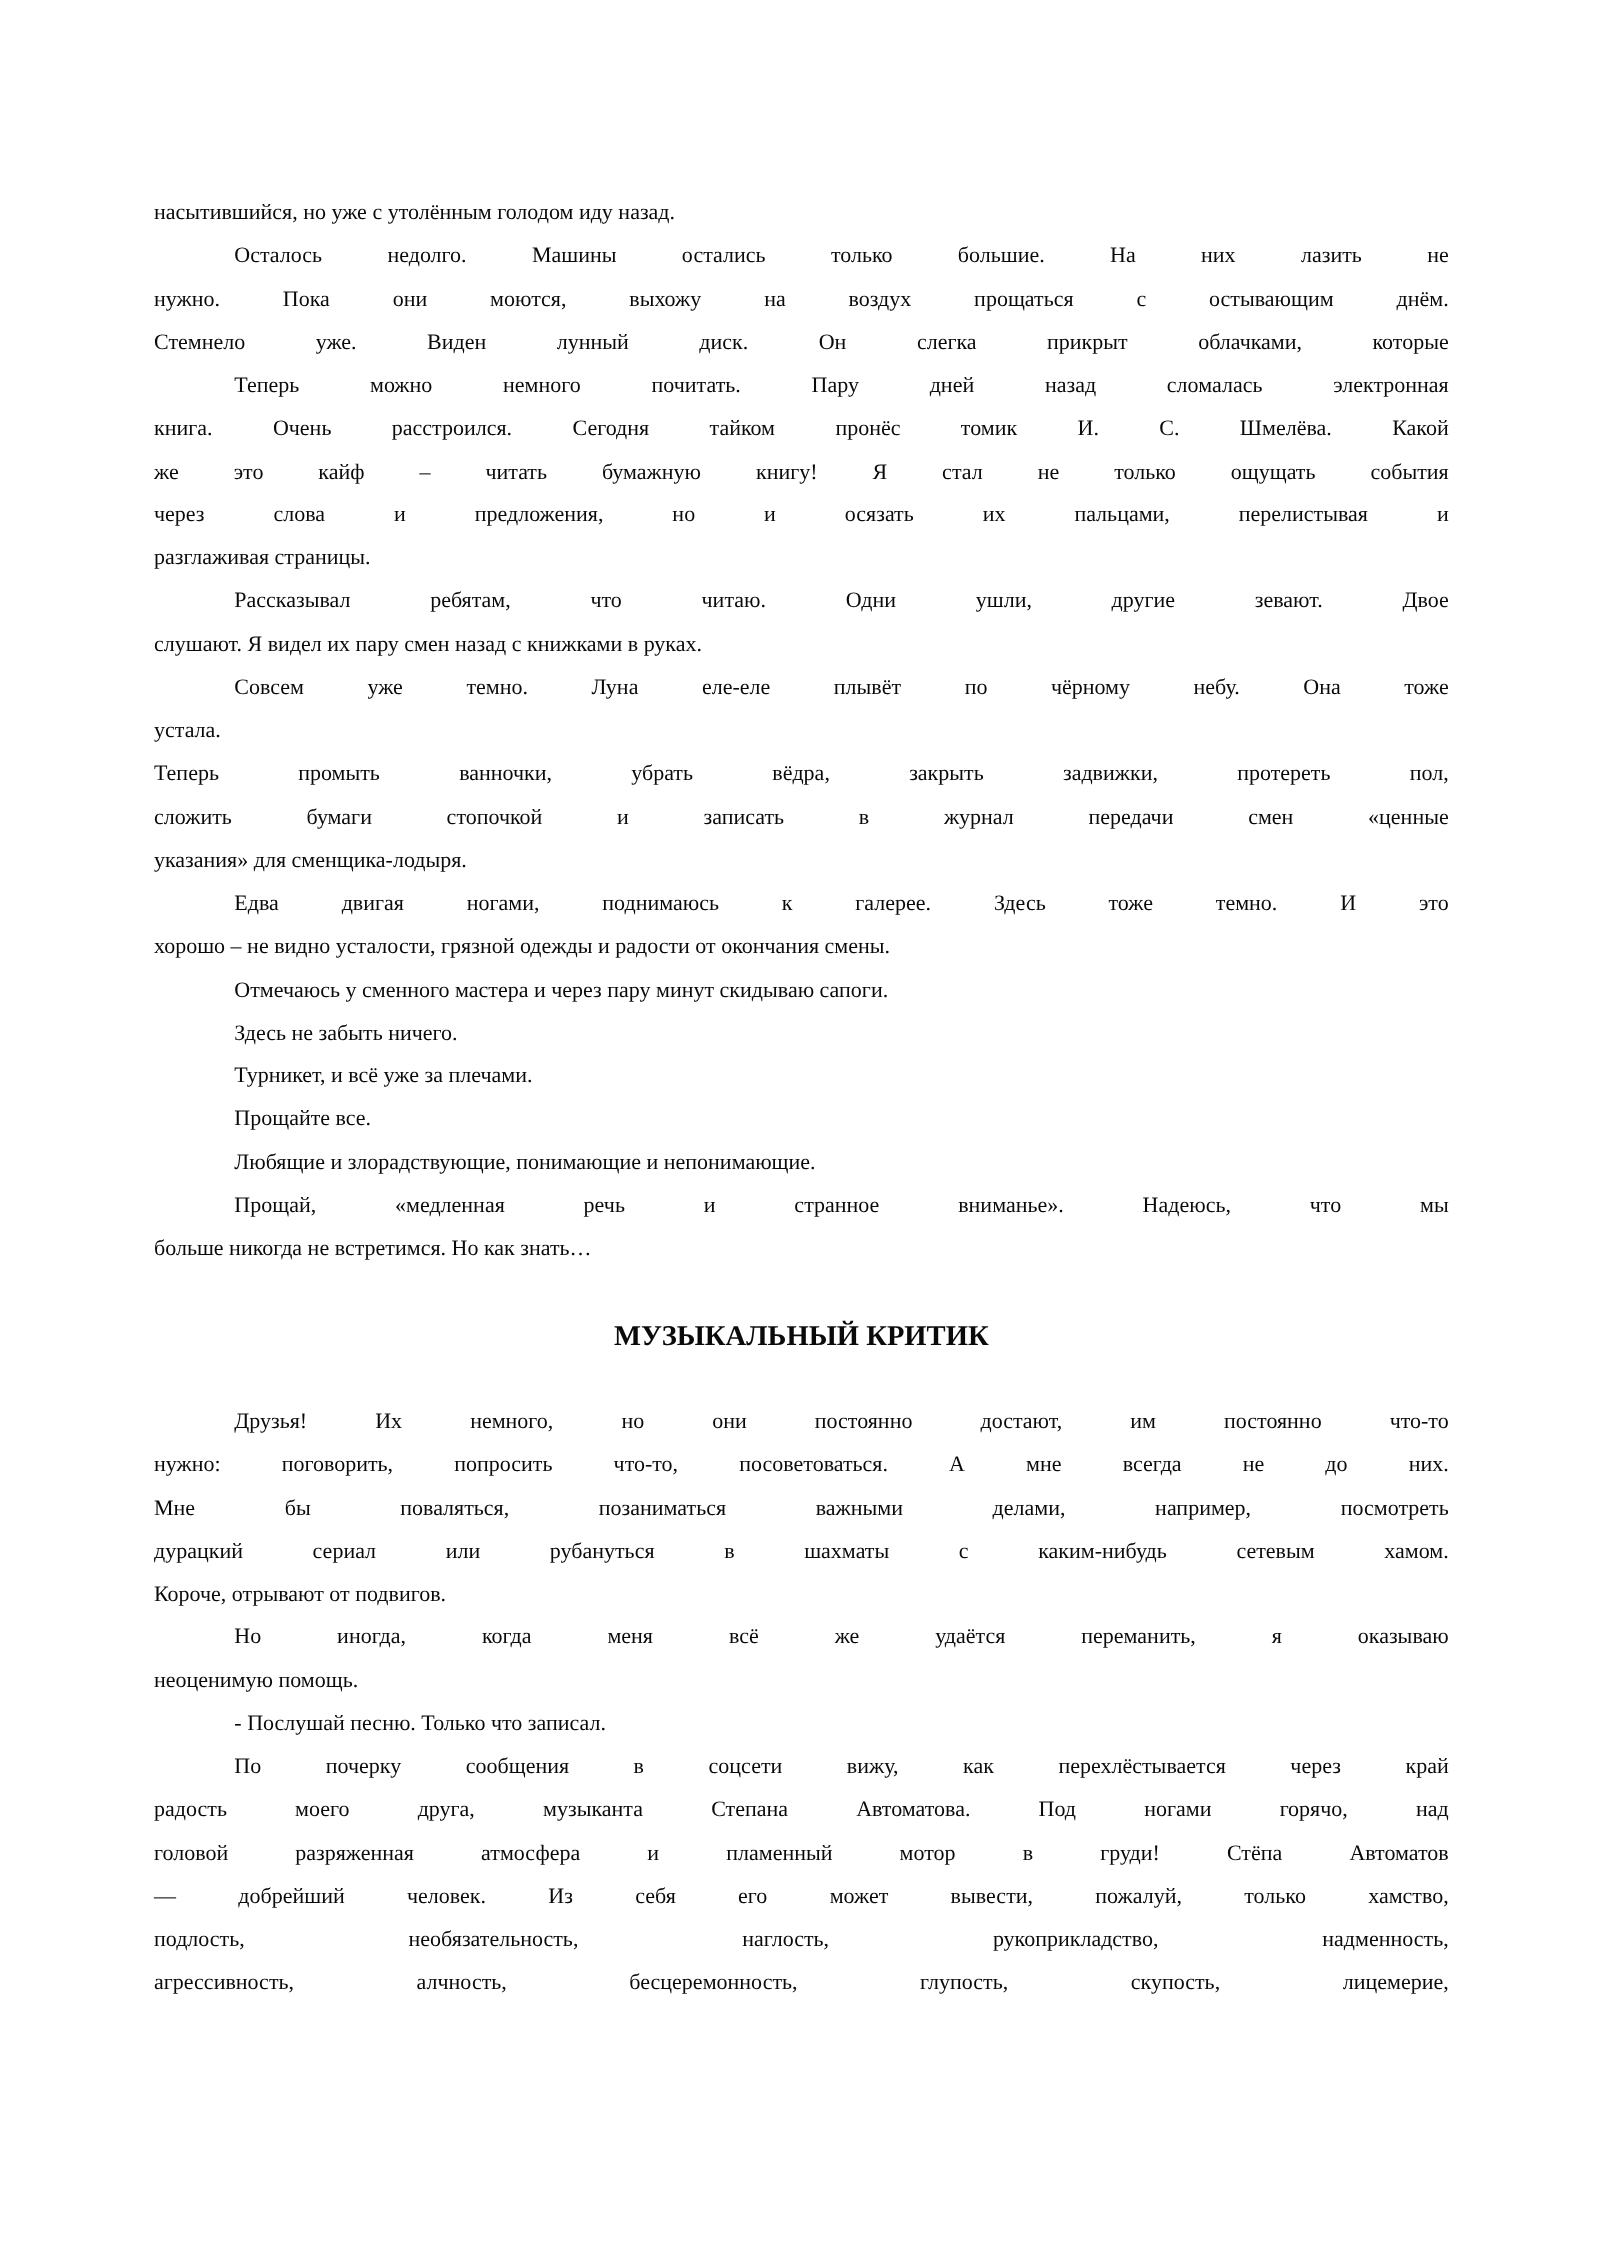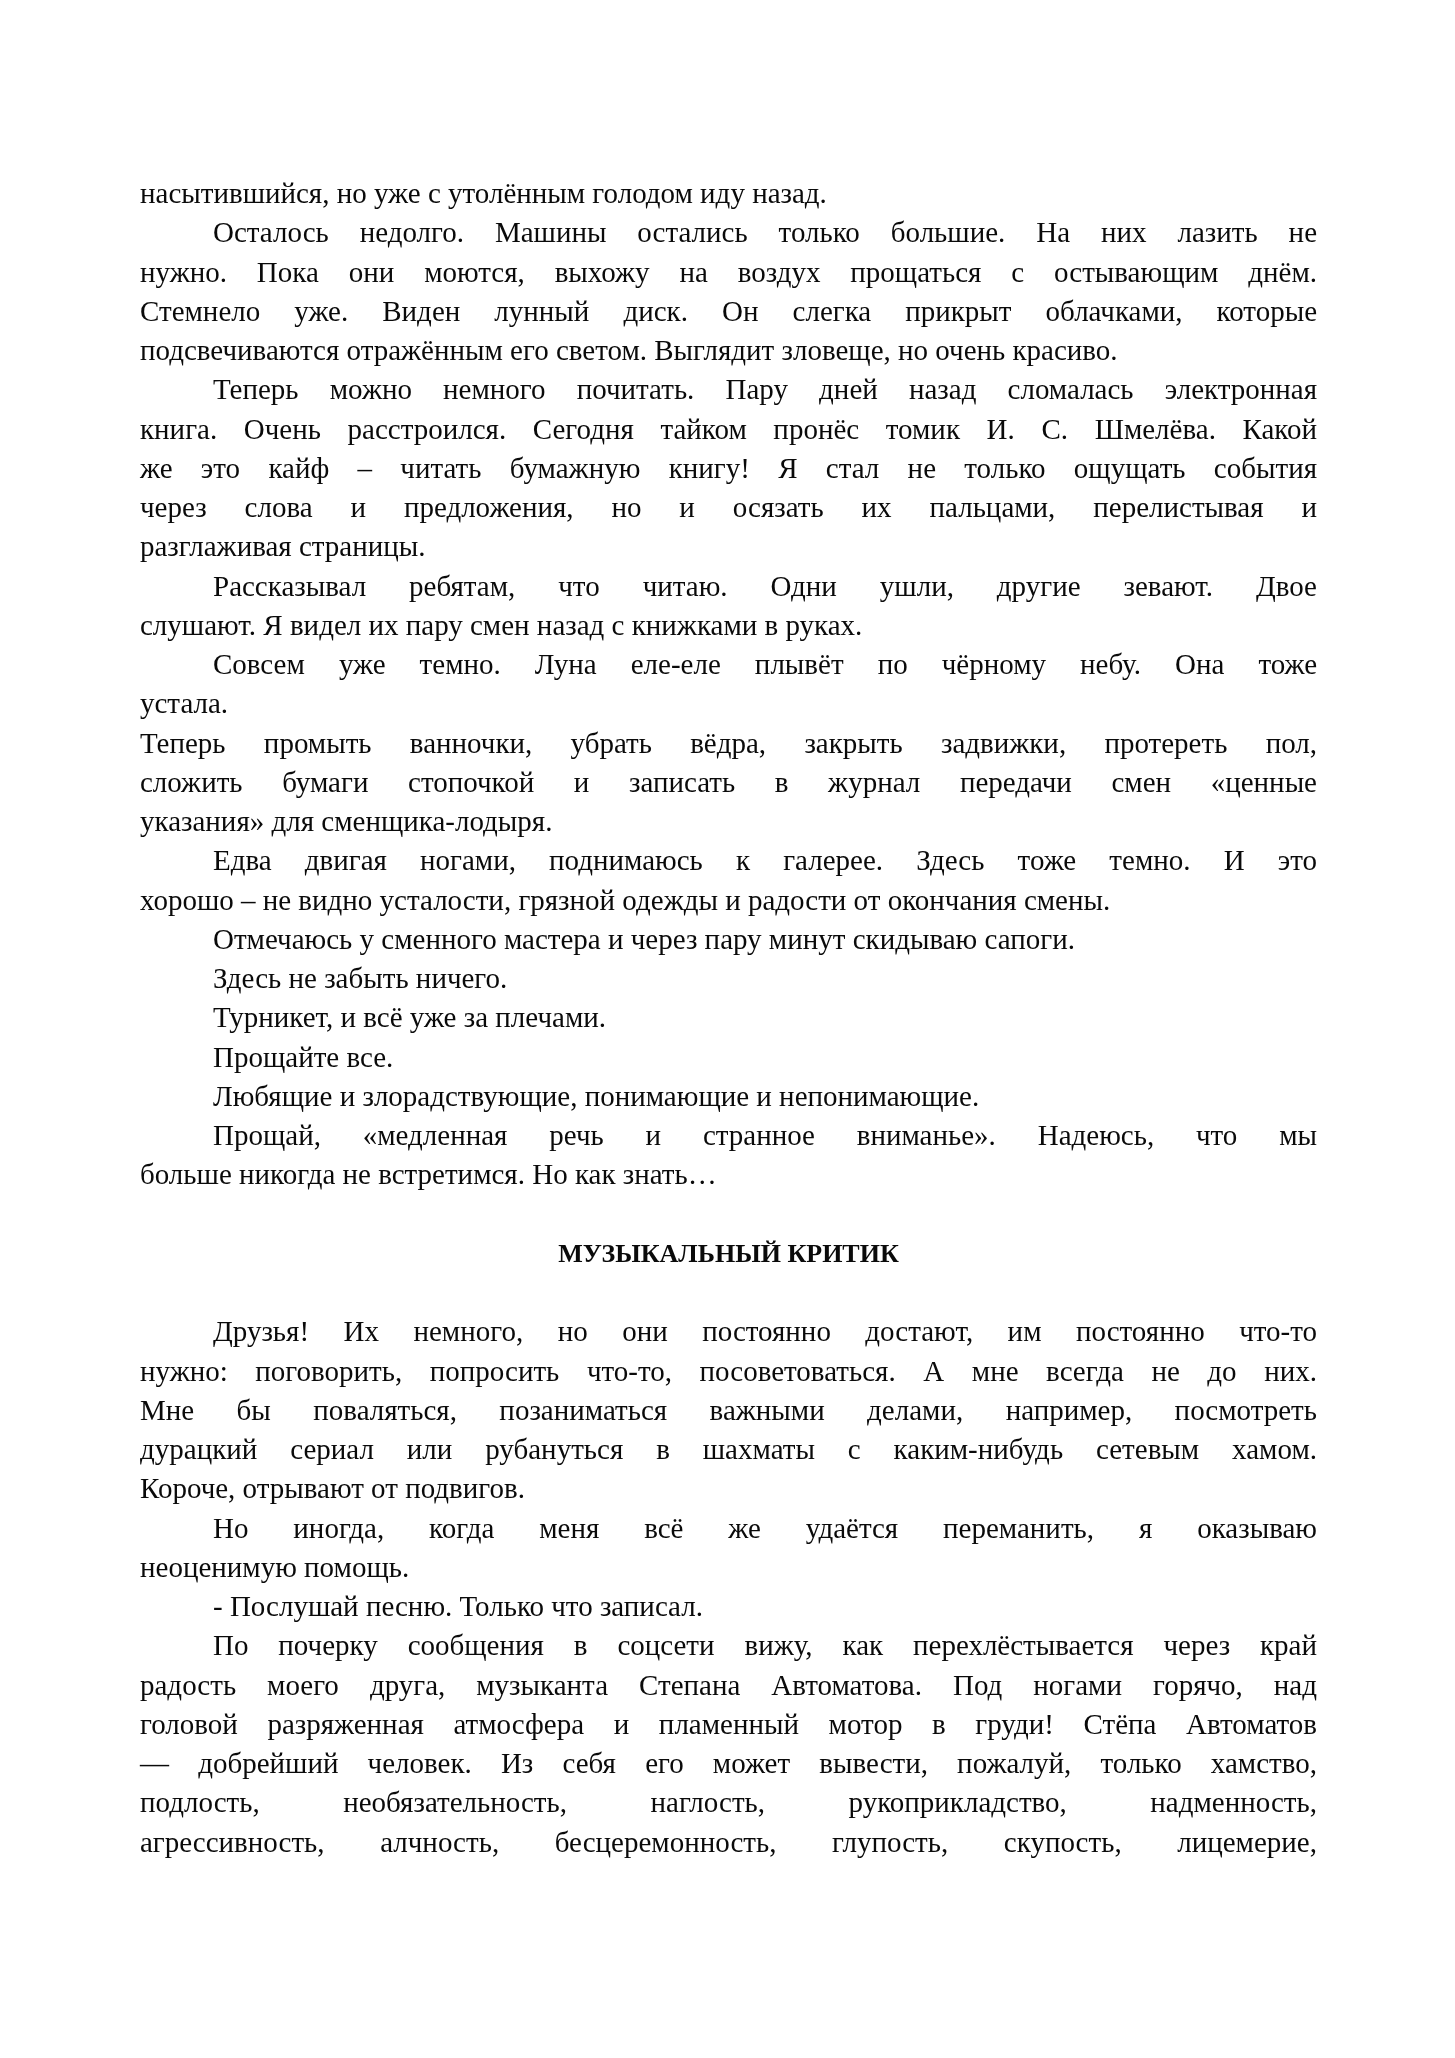--- a/index.html
+++ b/index.html
@@ -18,21 +18,21 @@
   }
   .textblock {
     position: absolute;
     left: 140px;
     top: 174px;
     width: 1177px;
   }
   .line {
     height: 39.25px;
     line-height: 39.25px;
-    font-size: 29px;
+    font-size: 20px;
     letter-spacing: 0;
   }
   
   .line.j {
     text-align: justify;
     text-justify: inter-word;
     text-align-last: justify;
     -moz-text-align-last: justify;
   }
   
@@ -58,21 +58,20 @@
 </style>
 </head>
 <body>
 
 <div class="page">
   <div class="textblock">
     <div class="line l">насытившийся, но уже с утолённым голодом иду назад.</div>
     <div class="line i j">Осталось недолго. Машины остались только большие. На них лазить не</div>
     <div class="line j">нужно. Пока они моются, выхожу на воздух прощаться с остывающим днём.</div>
     <div class="line j">Стемнело уже. Виден лунный диск. Он слегка прикрыт облачками, которые</div>
-    <div class="line l">подсвечиваются отражённым его светом. Выглядит зловеще, но очень красиво.</div>
     <div class="line i j">Теперь можно немного почитать. Пару дней назад сломалась электронная</div>
     <div class="line j">книга. Очень расстроился. Сегодня тайком пронёс томик И. С. Шмелёва. Какой</div>
     <div class="line j">же это кайф – читать бумажную книгу! Я стал не только ощущать события</div>
     <div class="line j">через слова и предложения, но и осязать их пальцами, перелистывая и</div>
     <div class="line l">разглаживая страницы.</div>
     <div class="line i j">Рассказывал ребятам, что читаю. Одни ушли, другие зевают. Двое</div>
     <div class="line l">слушают. Я видел их пару смен назад с книжками в руках.</div>
     <div class="line i j">Совсем уже темно. Луна еле-еле плывёт по чёрному небу. Она тоже</div>
     <div class="line l">устала.</div>
     <div class="line j">Теперь промыть ванночки, убрать вёдра, закрыть задвижки, протереть пол,</div>

